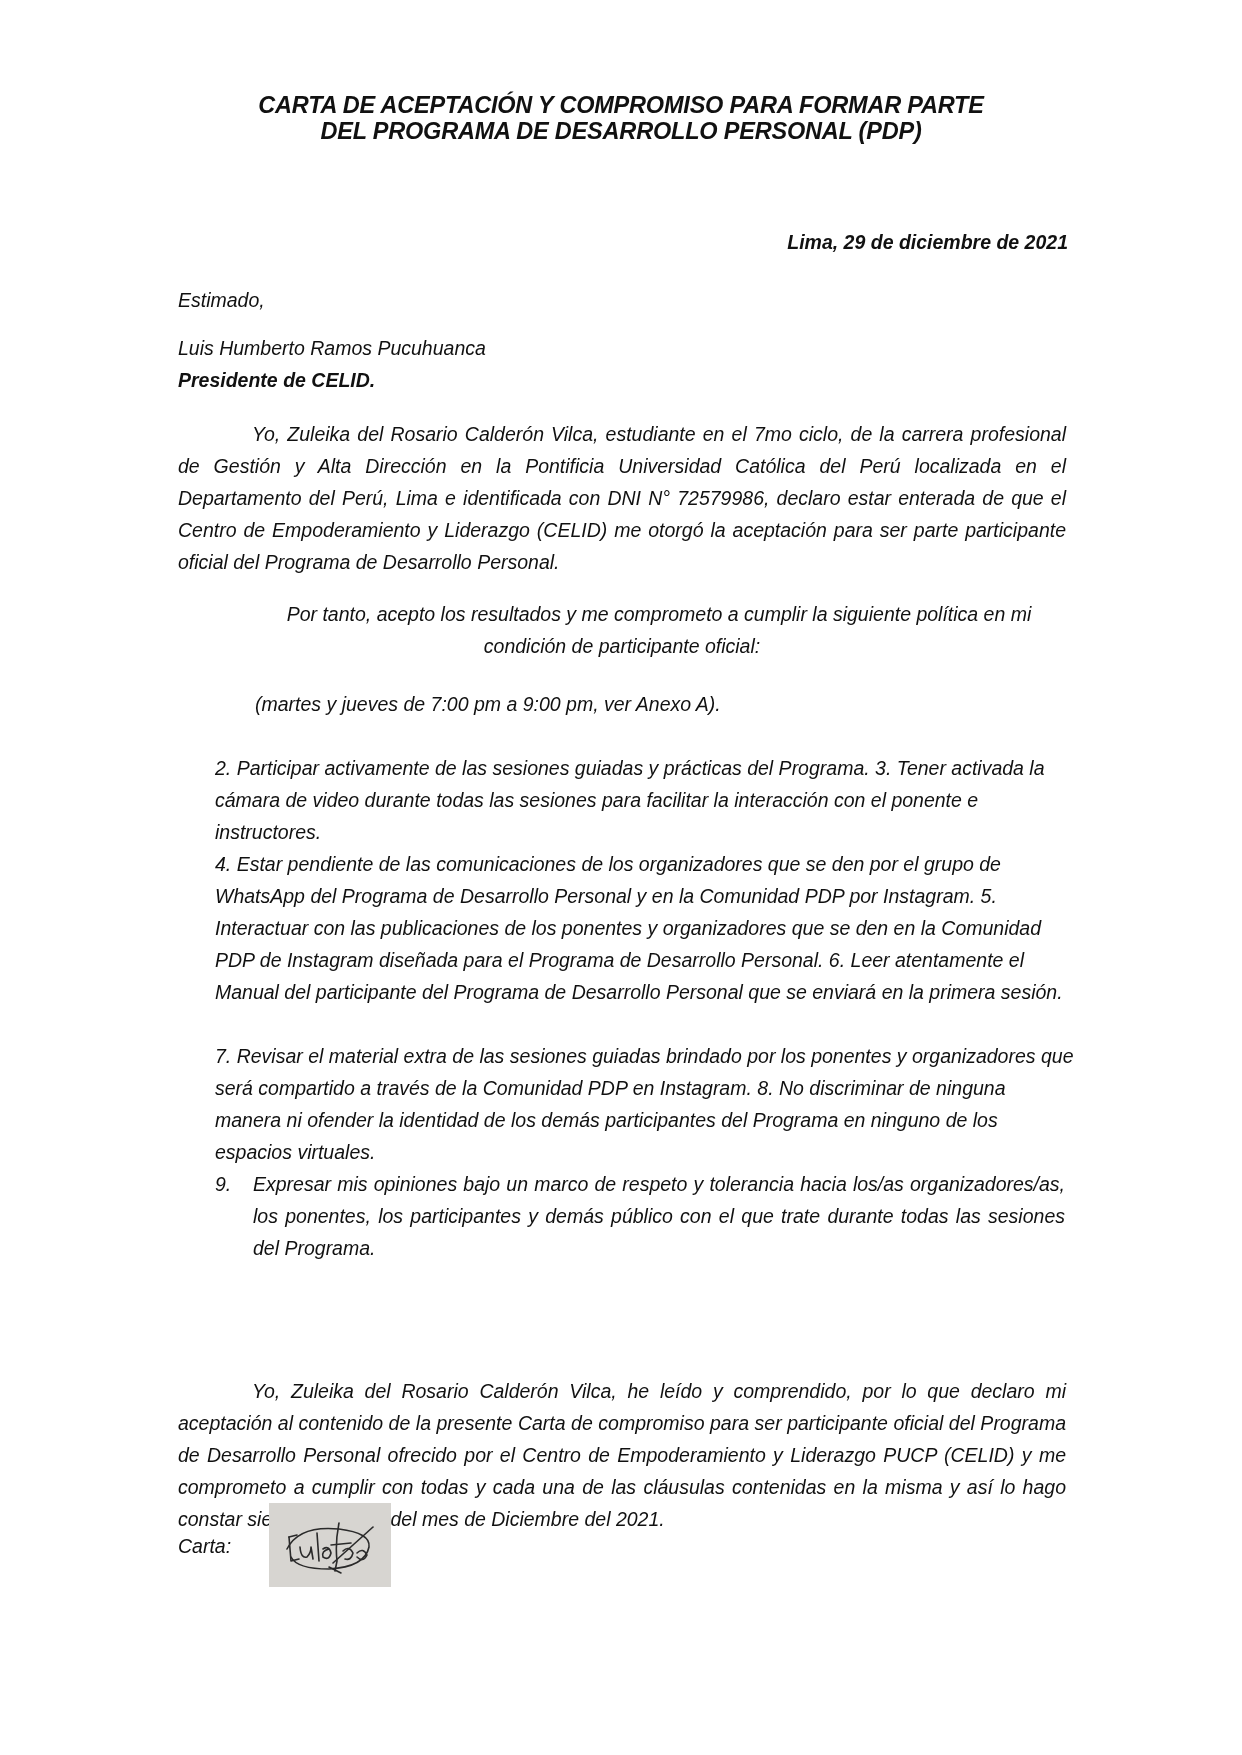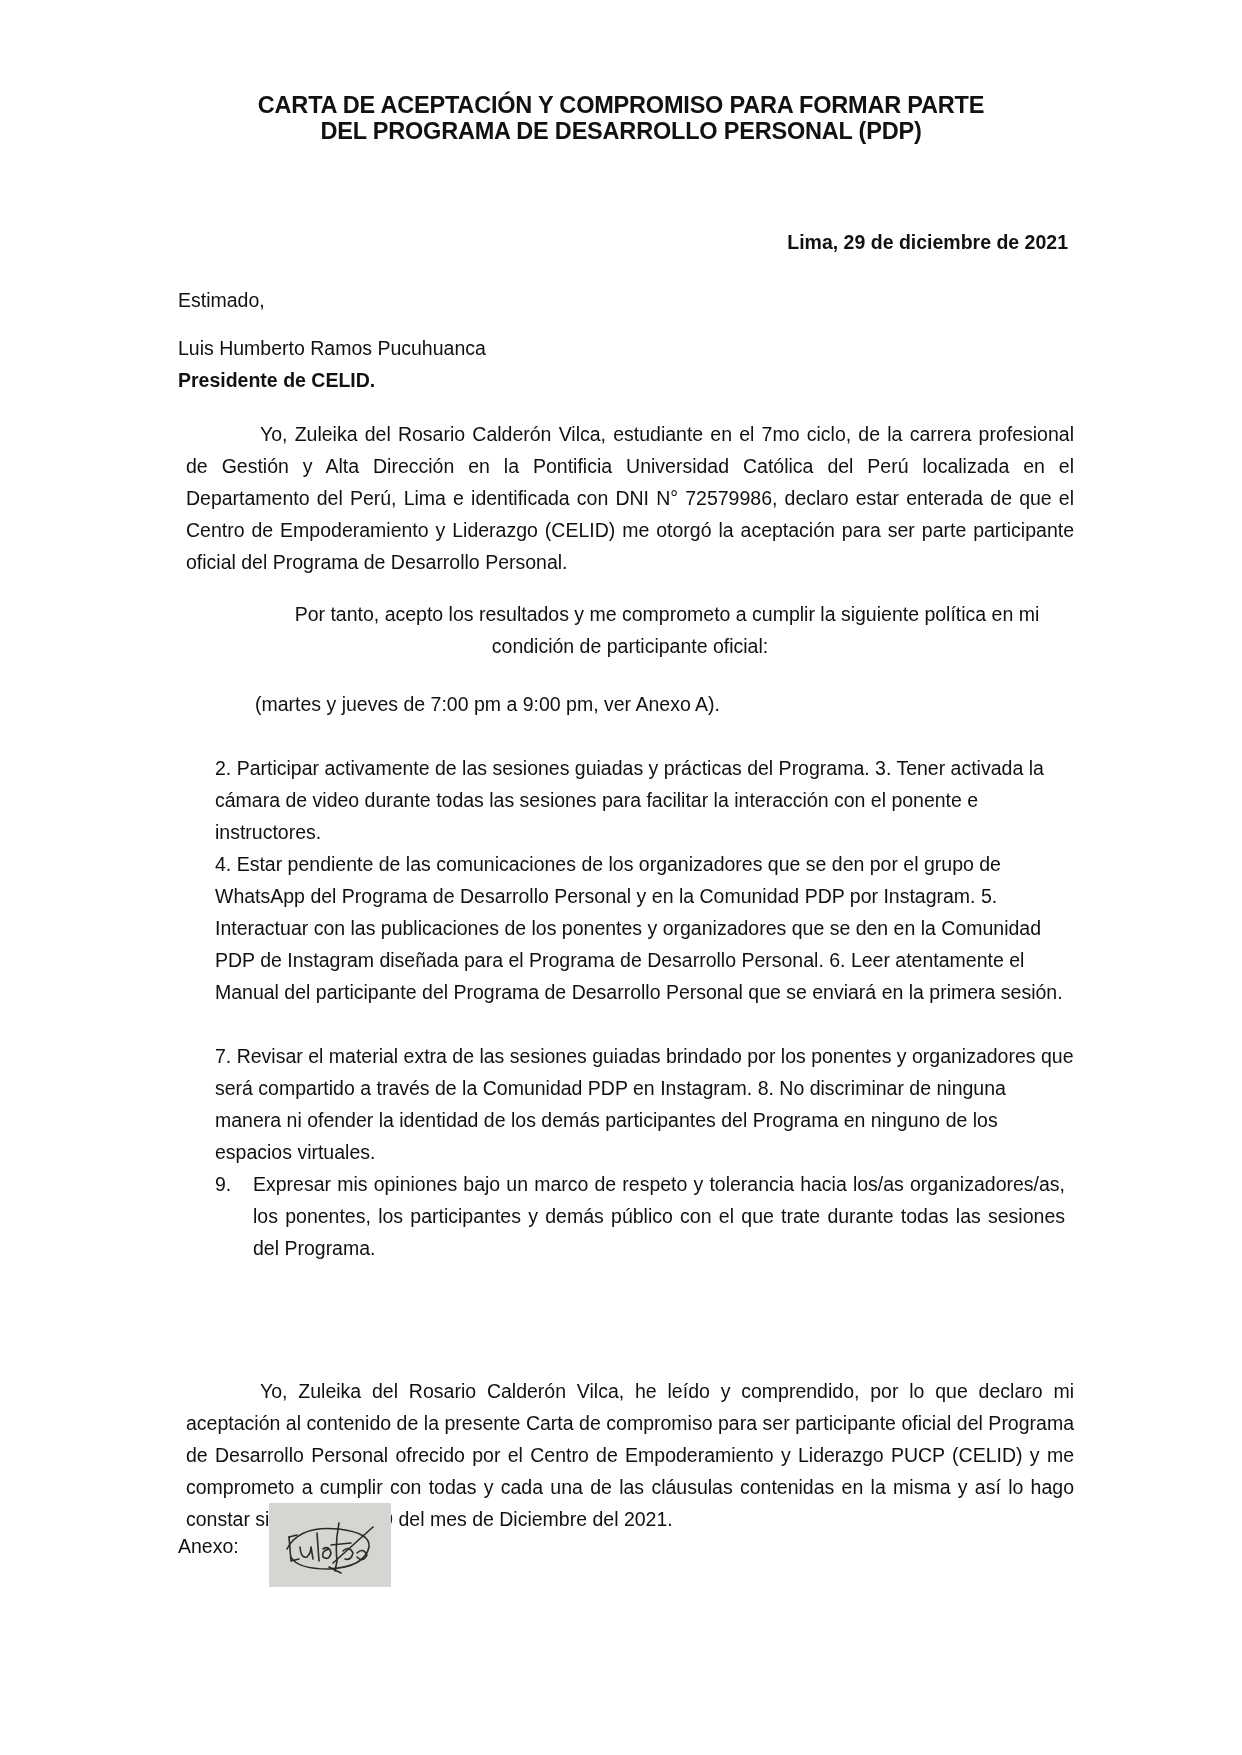--- a/index.html
+++ b/index.html
@@ -1,32 +1,32 @@
 <!DOCTYPE html>
 <html><head>
   <meta charset="utf-8">
   <style>
     html, body { margin: 0; padding: 0; background: #ffffff; }
     body {
       width: 1242px; height: 1755px; position: relative; overflow: hidden;
       font-family: "Liberation Sans", sans-serif; color: #111111;
     }
-    .page { position: absolute; left: 0; top: 0; width: 1242px; height: 1367px; }
+    .page { position: absolute; left: 0; top: 0; width: 1242px; height: 1367px; font-style: italic; }
     .title {
       position: absolute; left: 0; width: 1242px; text-align: center;
       font-weight: bold; font-size: 23.5px; letter-spacing: -0.2px;
     }
     .t1 { top: 92px; }
     .t2 { top: 118px; }
     .txt { position: absolute; font-size: 19.5px; line-height: 32px; }
     .date { right: 174px; top: 226px; font-weight: bold; }
     .greet { left: 178px; top: 284px; }
     .addr-name { left: 178px; top: 332px; }
     .addr-role { left: 178px; top: 364px; font-weight: bold; text-align: right; }
-    .para { position: absolute; left: 178px; width: 888px; font-size: 19.5px; line-height: 32px; text-align: justify; text-indent: 74px; margin-left: 8px; }
+    .para { position: absolute; left: 178px; width: 888px; font-size: 19.5px; line-height: 32px; text-align: justify; text-indent: 74px; }
     .p1 { top: 418px; }
     .p2 { top: 598px; text-align: center; }
     .p3 { top: 1375px; }
     .list { position: absolute; left: 0; width: 1242px; font-size: 19.5px; line-height: 32px; }
     .li { position: absolute; }
     .li1 { left: 215px; top: 688px; width: 820px; }
     .li1 .cont { display: block; padding-left: 40px; }
     .li2 { left: 215px; top: 752px; width: 860px; }
     .li4 { left: 215px; top: 848px; width: 860px; }
     .li7 { left: 215px; top: 1040px; width: 860px; }
@@ -63,21 +63,21 @@
     <div class="li li4">4. Estar pendiente de las comunicaciones de los organizadores que se den por el grupo de WhatsApp del Programa de Desarrollo Personal y en la Comunidad PDP por Instagram. 5. Interactuar con las publicaciones de los ponentes y organizadores que se den en la Comunidad PDP de Instagram diseñada para el Programa de Desarrollo Personal. 6. Leer atentamente el Manual del participante del Programa de Desarrollo Personal que se enviará en la primera sesión.</div>
     <div class="li li7">7. Revisar el material extra de las sesiones guiadas brindado por los ponentes y organizadores que será compartido a través de la Comunidad PDP en Instagram. 8. No discriminar de ninguna manera ni ofender la identidad de los demás participantes del Programa en ninguno de los espacios virtuales.</div>
     <div class="li li9">
       <span class="num">9.</span>
       <span class="body">Expresar mis opiniones bajo un marco de respeto y tolerancia hacia los/as organizadores/as, los ponentes, los participantes y demás público con el que trate durante todas las sesiones del Programa.</span>
     </div>
   </div>
 
   <div class="para p3">Yo, Zuleika del Rosario Calderón Vilca, he leído y comprendido, por lo que declaro mi aceptación al contenido de la presente Carta de compromiso para ser participante oficial del Programa de Desarrollo Personal ofrecido por el Centro de Empoderamiento y Liderazgo PUCP (CELID) y me comprometo a cumplir con todas y cada una de las cláusulas contenidas en la misma y así lo hago constar siendo el día 29 del mes de Diciembre del 2021.</div>
 
-  <div class="txt sign-label">Anexo:</div>
+  <div class="txt sign-label">Carta:</div>
   <div class="signature">
     <svg viewBox="0 0 122 84">
       <g fill="none" stroke="#2a2a2a" stroke-width="1.6" stroke-linecap="round" stroke-linejoin="round">
         <path d="M20 34 L22 58 L30 56"></path>
         <path d="M20 34 L28 32"></path>
         <path d="M31 44 Q32 56 38 54 Q42 50 42 44 L44 56"></path>
         <path d="M48 30 L50 58"></path>
         <path d="M54 46 Q60 42 62 50 Q60 58 54 54 Q52 48 60 46"></path>
         <path d="M70 20 Q66 40 68 58 L66 68"></path>
         <path d="M62 42 L82 40"></path>

